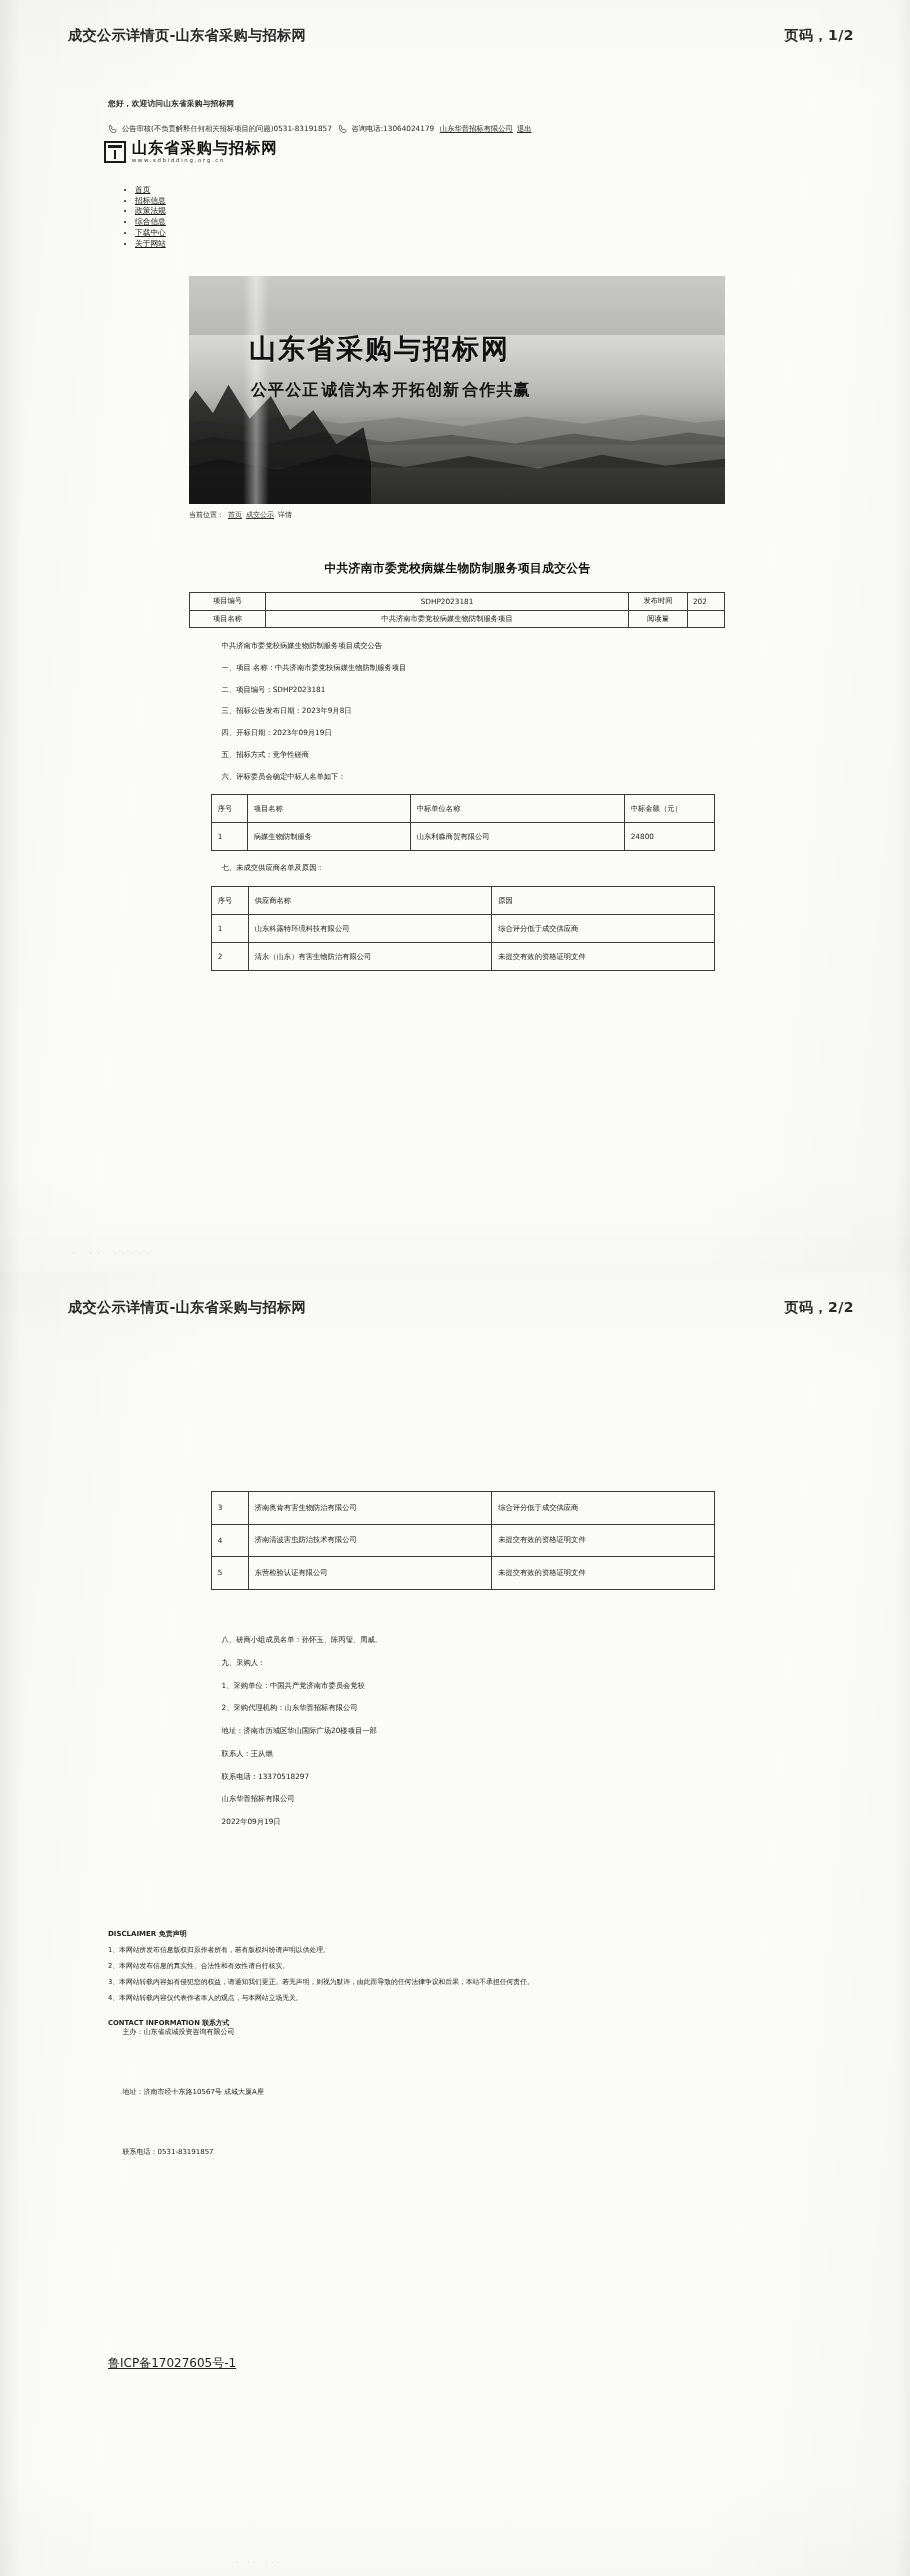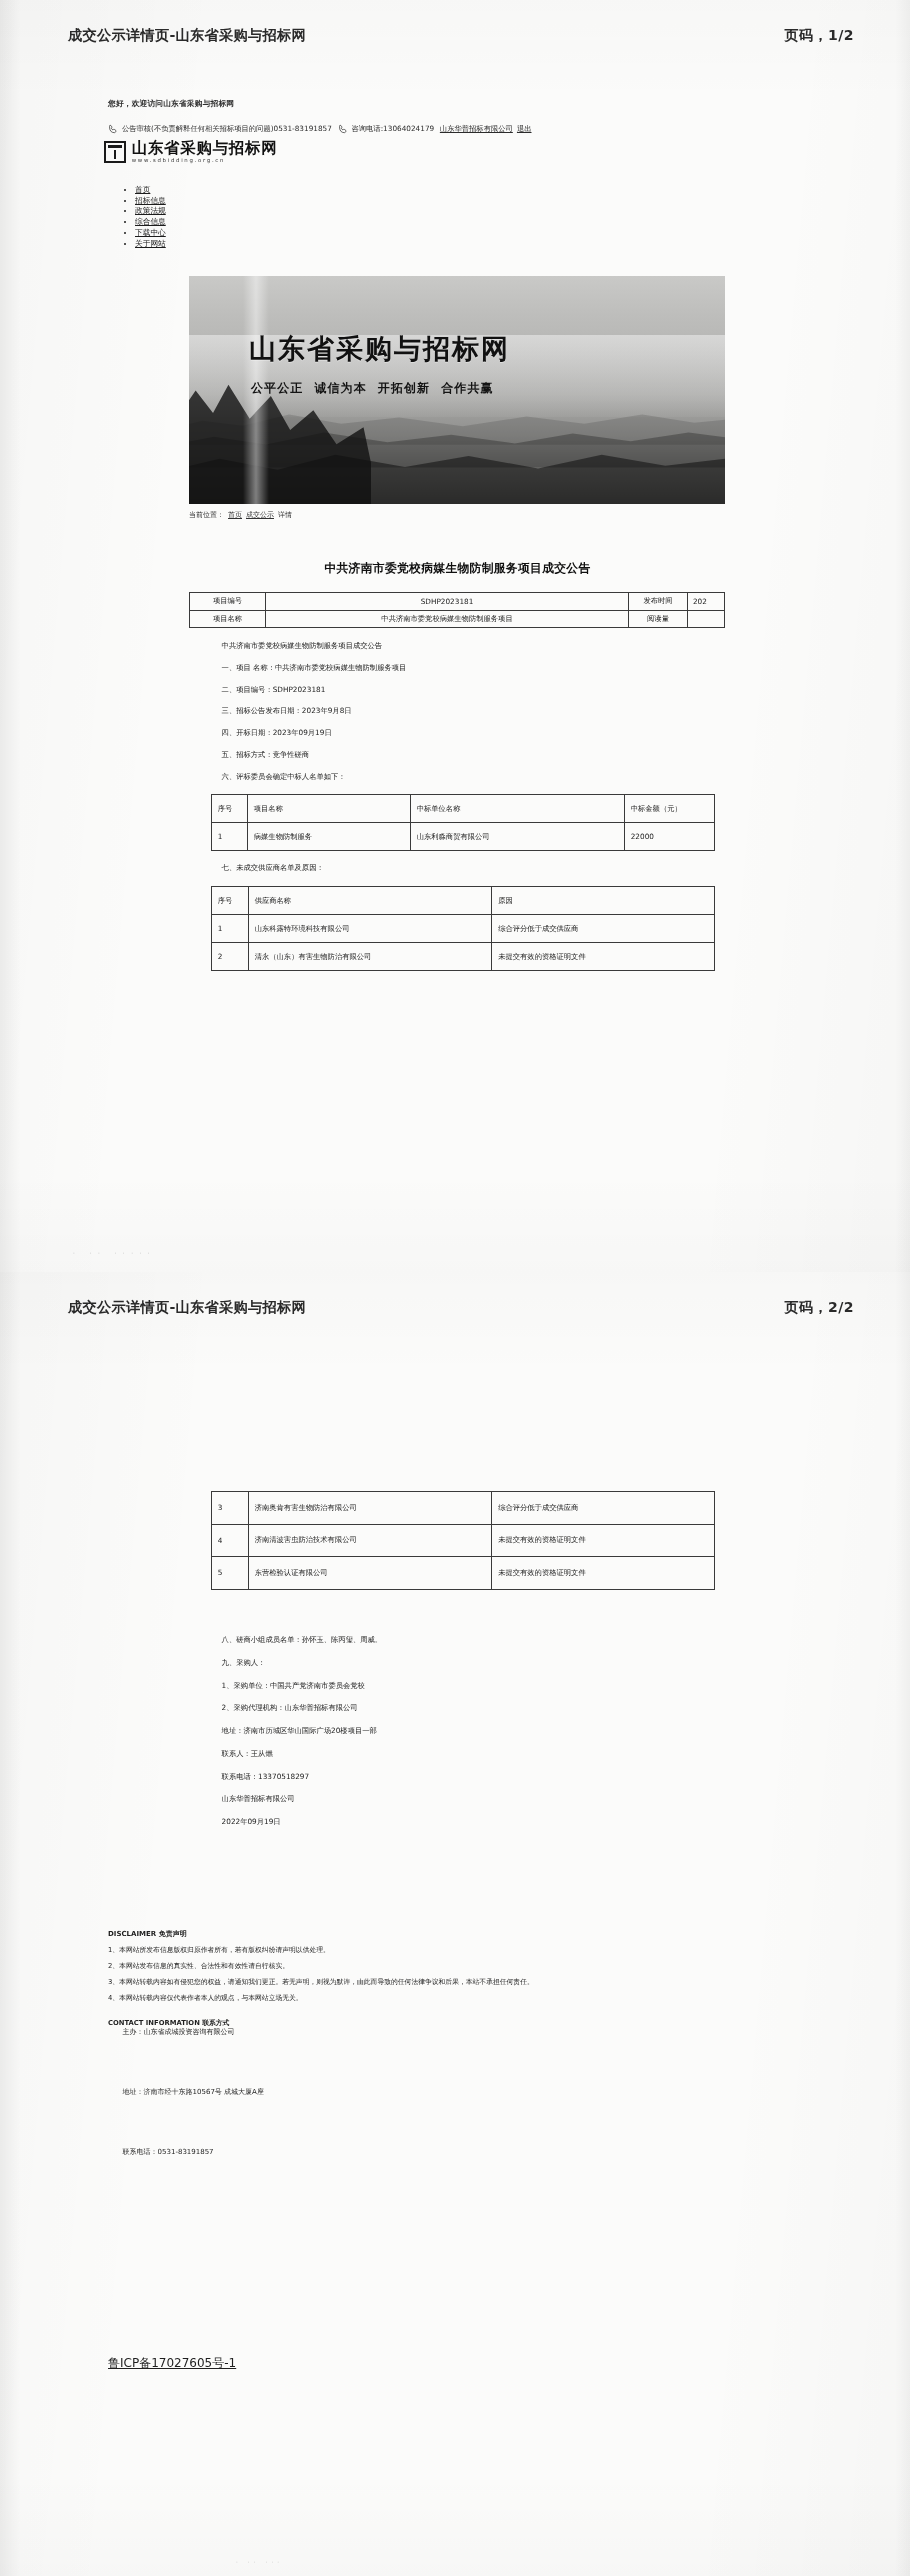--- a/index.html
+++ b/index.html
@@ -158,23 +158,23 @@
     background: linear-gradient(90deg, rgba(255,255,255,0.0), rgba(255,255,255,0.45), rgba(255,255,255,0.0));
   }
   .banner-title {
     position: absolute; left: 60px; top: 55px;
     font-size: 27px; font-weight: bold; letter-spacing: 2px;
     color: #111; font-family: "DejaVu Sans", "Liberation Sans", sans-serif;
     text-shadow: 0 0.8px 0 rgba(255,255,255,0.35);
   }
   .banner-slogan {
     position: absolute; left: 62px; top: 104px;
-    font-size: 12px; font-weight: bold; letter-spacing: 1.1px;
+    font-size: 16px; font-weight: bold; letter-spacing: 1.1px;
     color: #141414; font-family: "DejaVu Sans", "Liberation Sans", sans-serif;
-    display: flex; gap: 11px;
+    display: flex; gap: 2px;
   }
 
   
   .breadcrumb {
     position: absolute; left: 189px; top: 510px;
     font-size: 7px; color: #333;
     font-family: "DejaVu Sans", "Liberation Sans", sans-serif;
     display: flex; align-items: baseline; gap: 4px;
   }
   .breadcrumb .crumb { text-decoration: underline; color: #333; }
@@ -416,21 +416,21 @@
             <th class="c-name">项目名称</th>
             <th class="c-unit">中标单位名称</th>
             <th class="c-amt">中标金额（元）</th>
           </tr>
         </thead>
         <tbody>
           <tr>
             <td class="c-no">1</td>
             <td class="c-name">病媒生物防制服务</td>
             <td class="c-unit">山东利淼商贸有限公司</td>
-            <td class="c-amt">22000</td>
+            <td class="c-amt">24800</td>
           </tr>
         </tbody>
       </table>
 
       <p class="indent">七、未成交供应商名单及原因：</p>
 
       <table class="data-table">
         <thead>
           <tr>
             <th class="c-no">序号</th>

